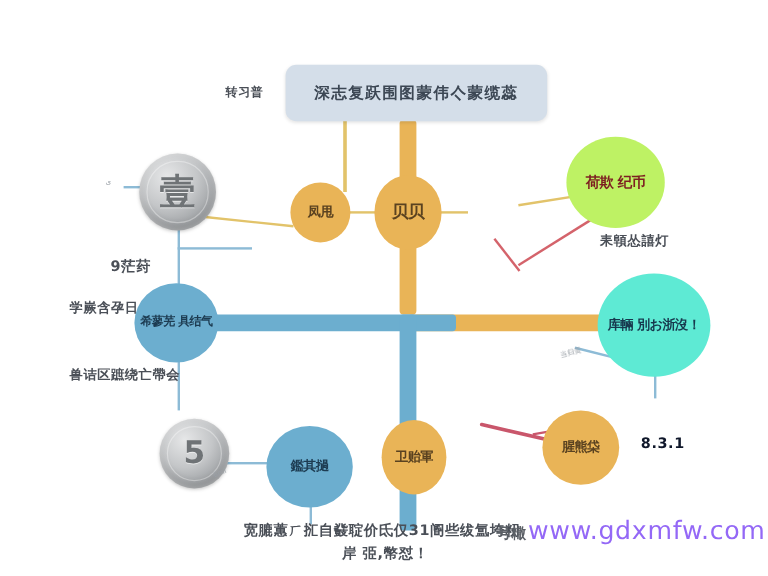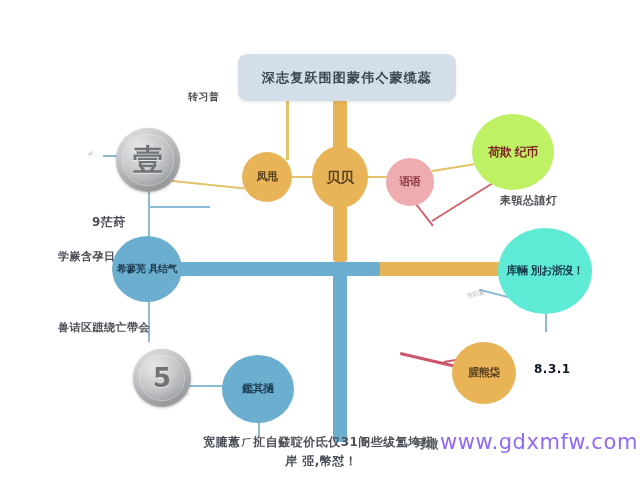--- a/index.html
+++ b/index.html
@@ -112,66 +112,66 @@
   <div class="thin thin-red" style="left:412px;top:198px;width:34px;transform:rotate(52deg);transform-origin:left center;"></div>
   <div class="thin thin-red" style="left:432px;top:220px;width:76px;transform:rotate(-32deg);transform-origin:left center;"></div>
   <div class="thin thin-red" style="left:400px;top:352px;width:78px;transform:rotate(13deg);transform-origin:left center;
               background:#C9566B;height:2.5px;border-radius:2px;"></div>
   <div class="thin thin-red" style="left:444px;top:361px;width:18px;transform:rotate(-10deg);transform-origin:left center;
               background:#C9566B;"></div>
 
   <div id="title-card" style="left:238px;top:54px;width:218px;height:47px;">
     <span class="t">深志复跃围图蒙伟亽蒙缆蕊</span>
   </div>
-  <div class="label" style="left:188px;top:70px;font-size:10px;margin-top:20px;">转习普</div>
+  <div class="label" style="left:188px;top:70px;font-size:10px;">转习普</div>
 
   <div class="node n-orange" style="left:312px;top:146px;width:56px;height:62px;font-size:14px;">
     <span>贝贝</span>
   </div>
 
   <div class="node n-orange" style="left:242px;top:152px;width:50px;height:50px;font-size:11px;">
     <span>凤甩</span>
   </div>
 
-  <div class="node n-pink" style="left:386px;top:158px;width:48px;height:48px;font-size:11px;">
-    <span>语语</span>
-  </div>
 
   <div class="node n-red" style="left:472px;top:114px;width:82px;height:76px;font-size:12px;">
     <span>荷欺 纪币</span>
   </div>
 
   <div class="node n-blue" style="left:112px;top:236px;width:70px;height:66px;font-size:10px;">
     <span>希蓼芜 具结气</span>
   </div>
 
   <div class="node n-blue2" style="left:498px;top:228px;width:94px;height:86px;font-size:11px;">
     <span>库輛 別お浙沒！</span>
   </div>
 
   <div class="node n-blue" style="left:222px;top:355px;width:72px;height:68px;font-size:11px;">
     <span>鑑其撾</span>
   </div>
 
+  <div class="node n-orange" style="left:318px;top:350px;width:54px;height:62px;font-size:11px;">
+    <span>卫贻軍</span>
+  </div>
 
   <div class="node n-orange" style="left:452px;top:342px;width:64px;height:62px;font-size:11px;">
     <span>腥熊柋</span>
   </div>
 
   <div class="coin" style="left:116px;top:128px;width:64px;height:64px;">
     <span class="glyph" style="font-size:30px;">壹</span>
   </div>
 
   <div class="coin" style="left:133px;top:349px;width:58px;height:58px;">
     <span class="glyph" style="font-size:26px;">5</span>
   </div>
 
   <div class="label" style="left:92px;top:214px;font-size:12px;">9茫荮</div>
   <div class="label" style="left:58px;top:249px;font-size:11px;">学嶡含孕日</div>
-  <div class="label" style="left:58px;top:320px;font-size:11px;">兽诘区蹠绕亡帶会</div>
+  <div class="label" style="left:58px;top:305px;font-size:11px;">兽诘区蹠绕亡帶会</div>
   <div class="label" style="left:500px;top:193px;font-size:11px;">耒顊怂譆灯</div>
   <div class="label" style="left:534px;top:362px;font-size:12px;color:#0f172a;">8.3.1</div>
   <div class="label" style="left:203px;top:434px;font-size:12px;">宽膔蕙ㄏ㧟自鼗聢价氐仅31阍些绂氲垮籾</div>
   <div class="label" style="left:285px;top:453px;font-size:12px;">岸 弫,幣怼！</div>
 
   <div class="tiny-note" style="left:88px;top:148px;">ی</div>
   <div class="tiny-note" style="left:178px;top:393px;transform:rotate(-22deg);">6mi</div>
   <div class="tiny-note" style="left:467px;top:292px;transform:rotate(-14deg);">当归黄</div>
 
   <div id="watermark" style="left:440px;top:430px;">www.gdxmfw.com</div>

